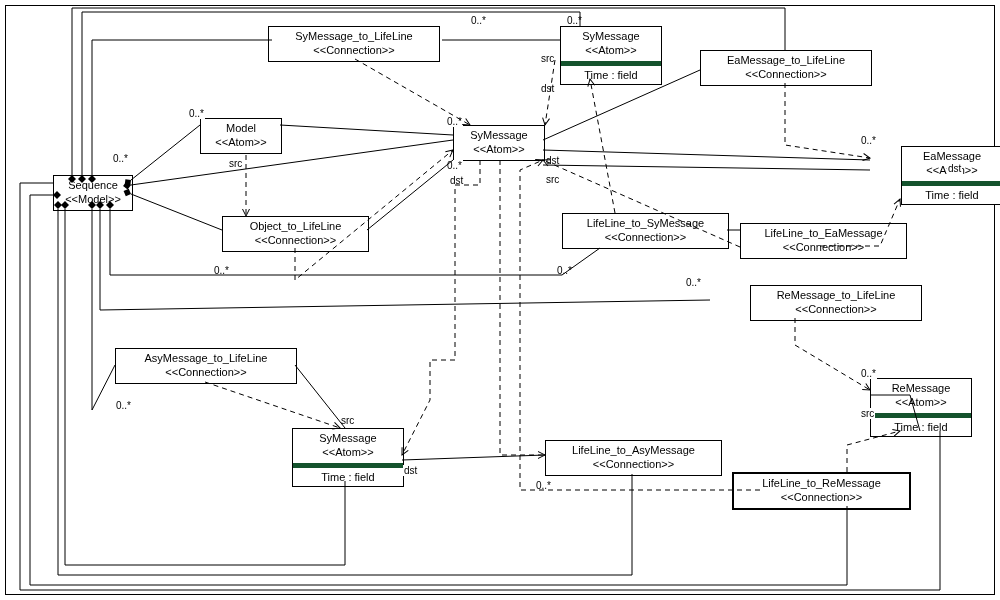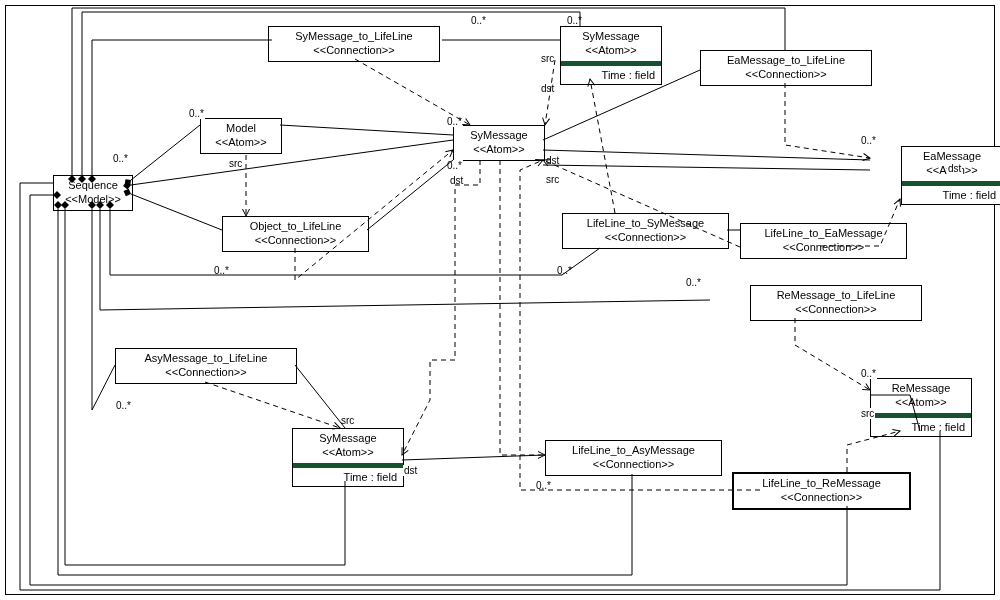--- a/index.html
+++ b/index.html
@@ -1,19 +1,19 @@
 <!DOCTYPE html>
 <html><head>
 <meta charset="utf-8">
 <style>
   body{margin:0;background:#fff;font-family:Arial,sans-serif;font-size:11px;width:1000px;height:600px;position:relative;overflow:hidden}
   .frame{position:absolute;left:5px;top:5px;right:5px;bottom:5px;border:1px solid #000}
   .box{position:absolute;border:1px solid #000;background:#fff;text-align:center}
   .box .hdr{padding:3px 6px;border-bottom:5px solid #14532d;line-height:1.25}
-  .box .attr{padding:3px 6px;text-align:right}
+  .box .attr{padding:3px 6px;text-align:center}
   .box.nosep .hdr{border-bottom:none}
   .stereo{display:block}
   svg{position:absolute;left:0;top:0;pointer-events:none}
   .lbl{position:absolute;font-size:10px;background:#fff;padding:0 1px}
 </style>
 </head>
 <body>
 
 <div class="frame"></div>
 

